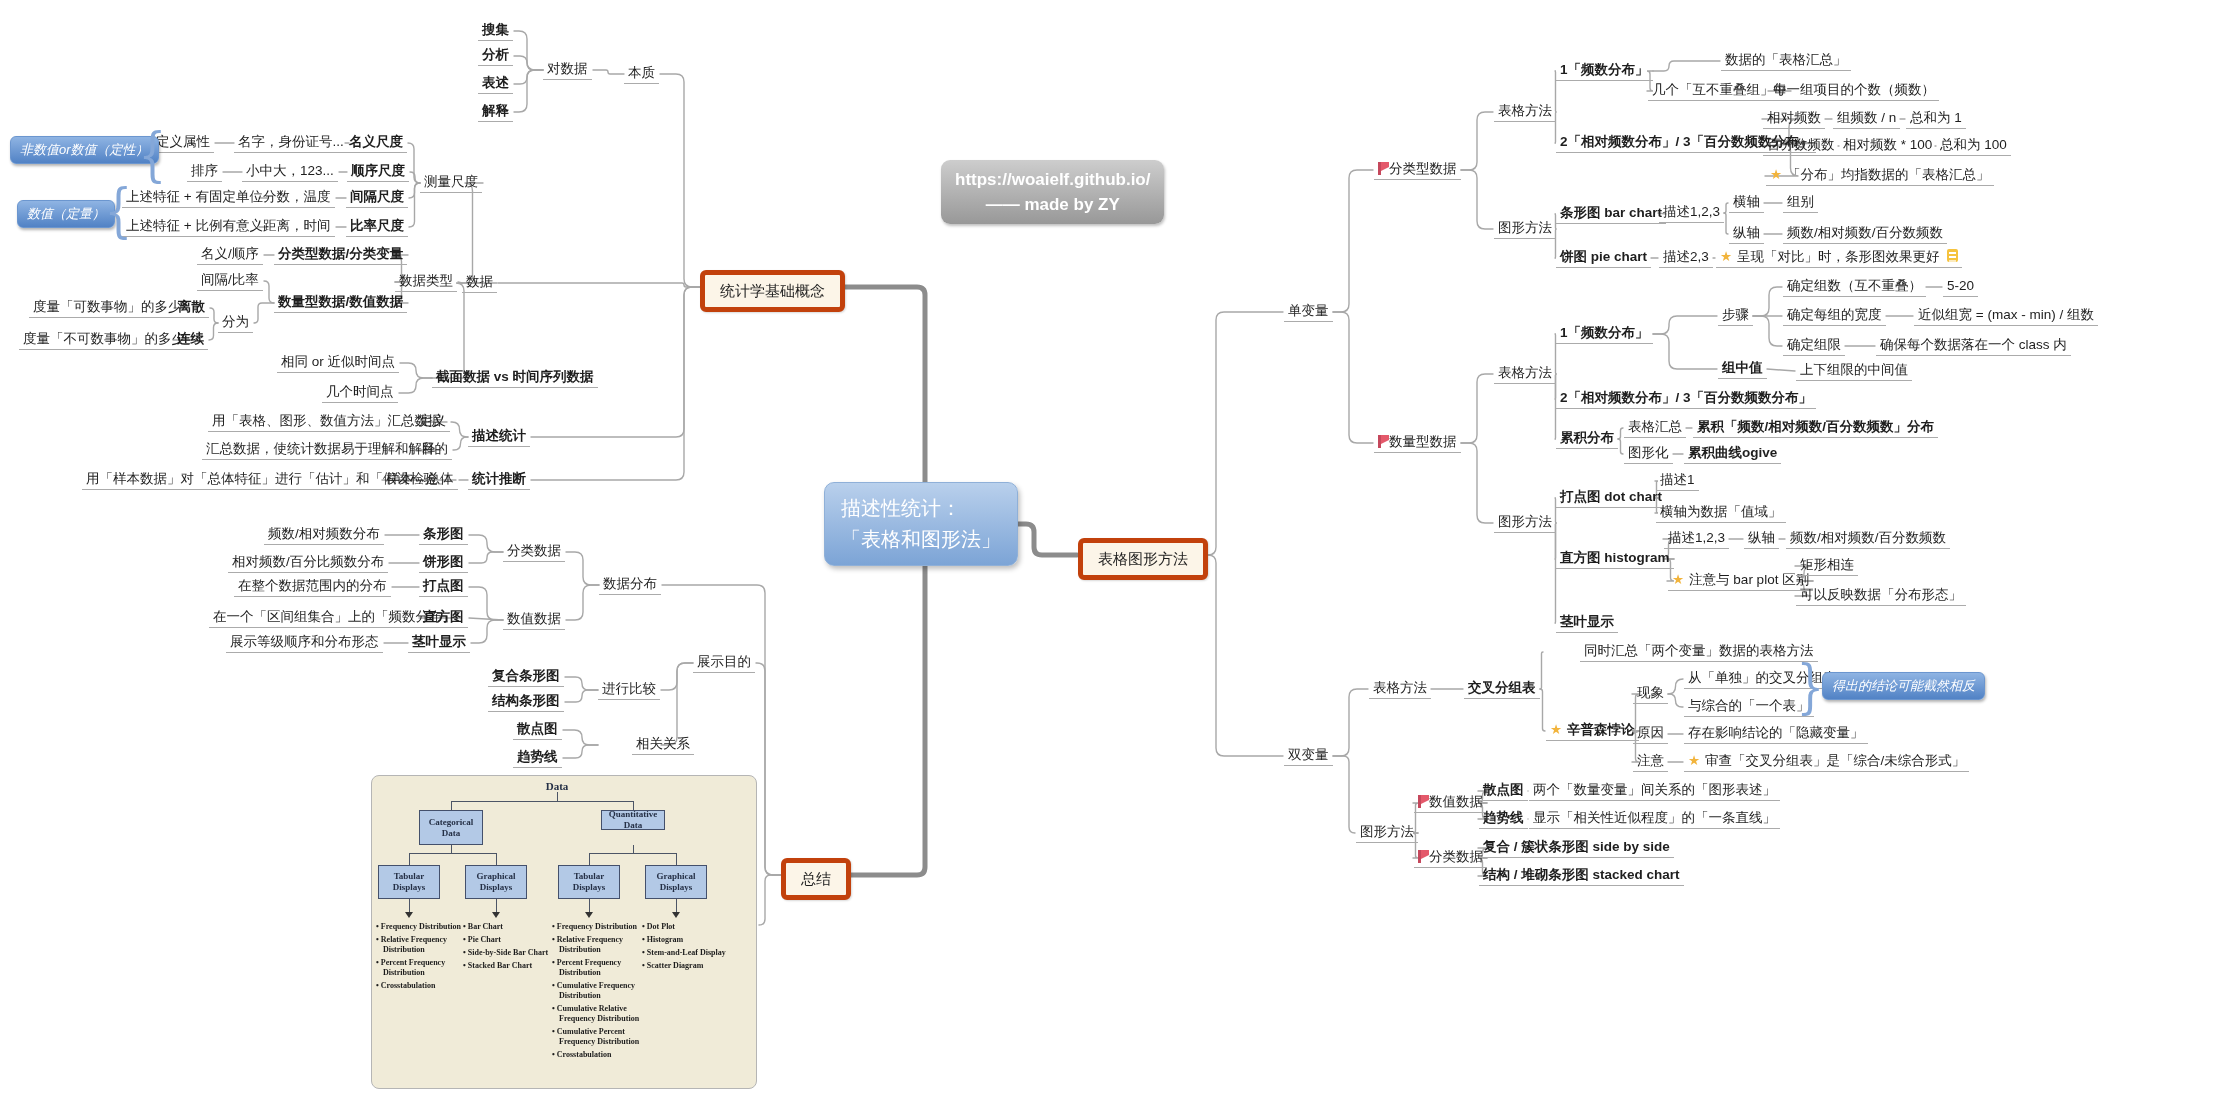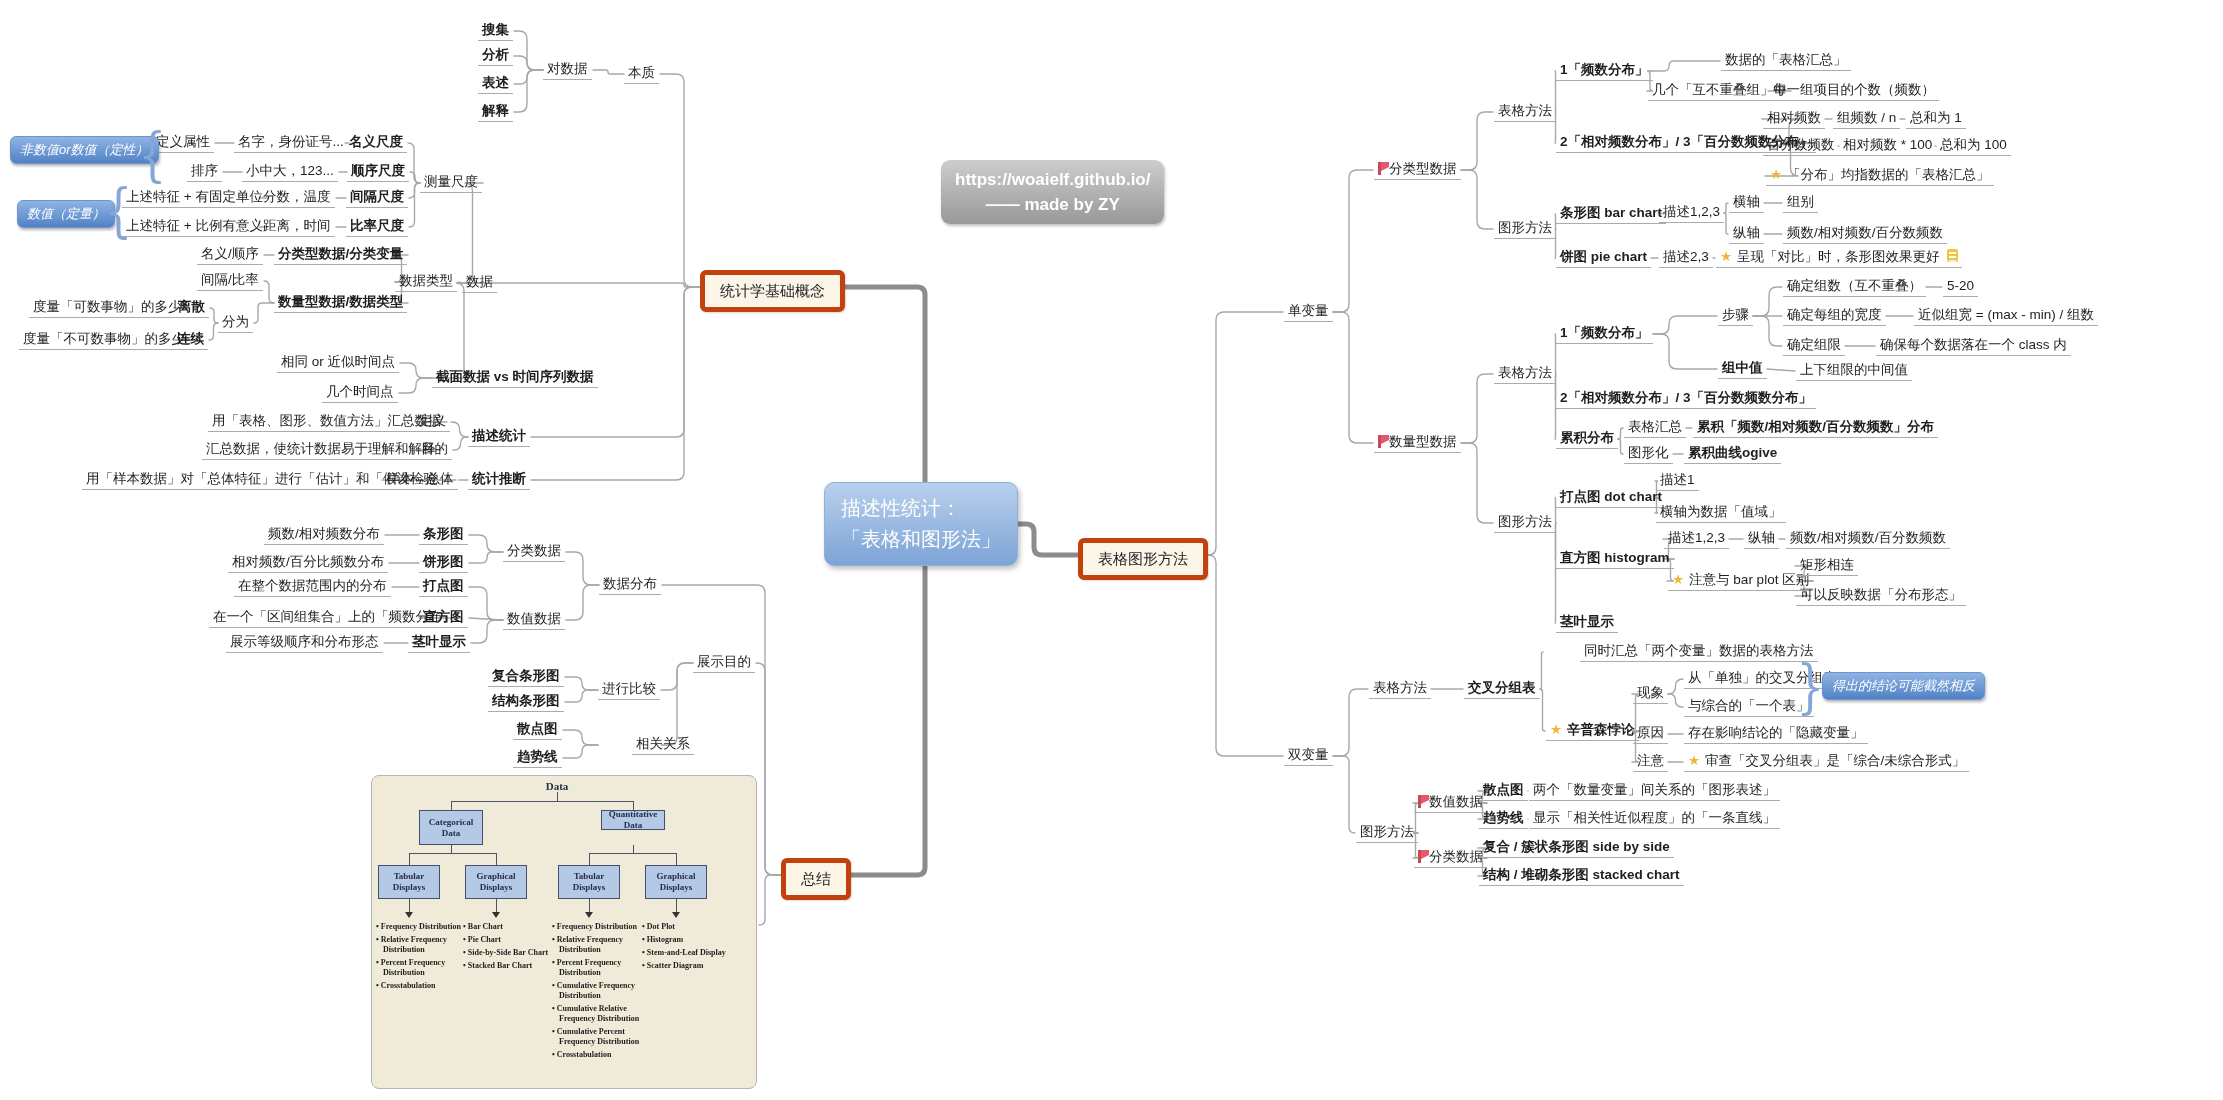--- a/index.html
+++ b/index.html
@@ -217,21 +217,21 @@
       <div class="node plain" style="left: 187px; top: 162px;"><span>排序</span></div>
       <div class="node bold" style="left: 346px; top: 188px;"><span>间隔尺度</span></div>
       <div class="node plain" style="left: 259px; top: 188px;"><span>分数，温度</span></div>
       <div class="node plain" style="left: 122px; top: 188px;"><span>上述特征 + 有固定单位</span></div>
       <div class="node bold" style="left: 346px; top: 217px;"><span>比率尺度</span></div>
       <div class="node plain" style="left: 259px; top: 217px;"><span>距离，时间</span></div>
       <div class="node plain" style="left: 122px; top: 217px;"><span>上述特征 + 比例有意义</span></div>
       <div class="node plain" style="left: 395px; top: 272px;"><span>数据类型</span></div>
       <div class="node bold" style="left: 274px; top: 245px;"><span>分类型数据/分类变量</span></div>
       <div class="node plain" style="left: 197px; top: 245px;"><span>名义/顺序</span></div>
-      <div class="node bold" style="left: 274px; top: 293px;"><span>数量型数据/数据类型</span></div>
+      <div class="node bold" style="left: 274px; top: 293px;"><span>数量型数据/数值数据</span></div>
       <div class="node plain" style="left: 197px; top: 271px;"><span>间隔/比率</span></div>
       <div class="node plain" style="left: 218px; top: 313px;"><span>分为</span></div>
       <div class="node bold" style="left: 174px; top: 298px;"><span>离散</span></div>
       <div class="node plain" style="left: 29px; top: 298px;"><span>度量「可数事物」的多少</span></div>
       <div class="node bold" style="left: 173px; top: 330px;"><span>连续</span></div>
       <div class="node plain" style="left: 19px; top: 330px;"><span>度量「不可数事物」的多少</span></div>
       <div class="node bold" style="left: 432px; top: 368px;"><span>截面数据 vs 时间序列数据</span></div>
       <div class="node plain" style="left: 277px; top: 353px;"><span>相同 or 近似时间点</span></div>
       <div class="node plain" style="left: 322px; top: 383px;"><span>几个时间点</span></div>
       <div class="node bold" style="left: 468px; top: 427px;"><span>描述统计</span></div>

